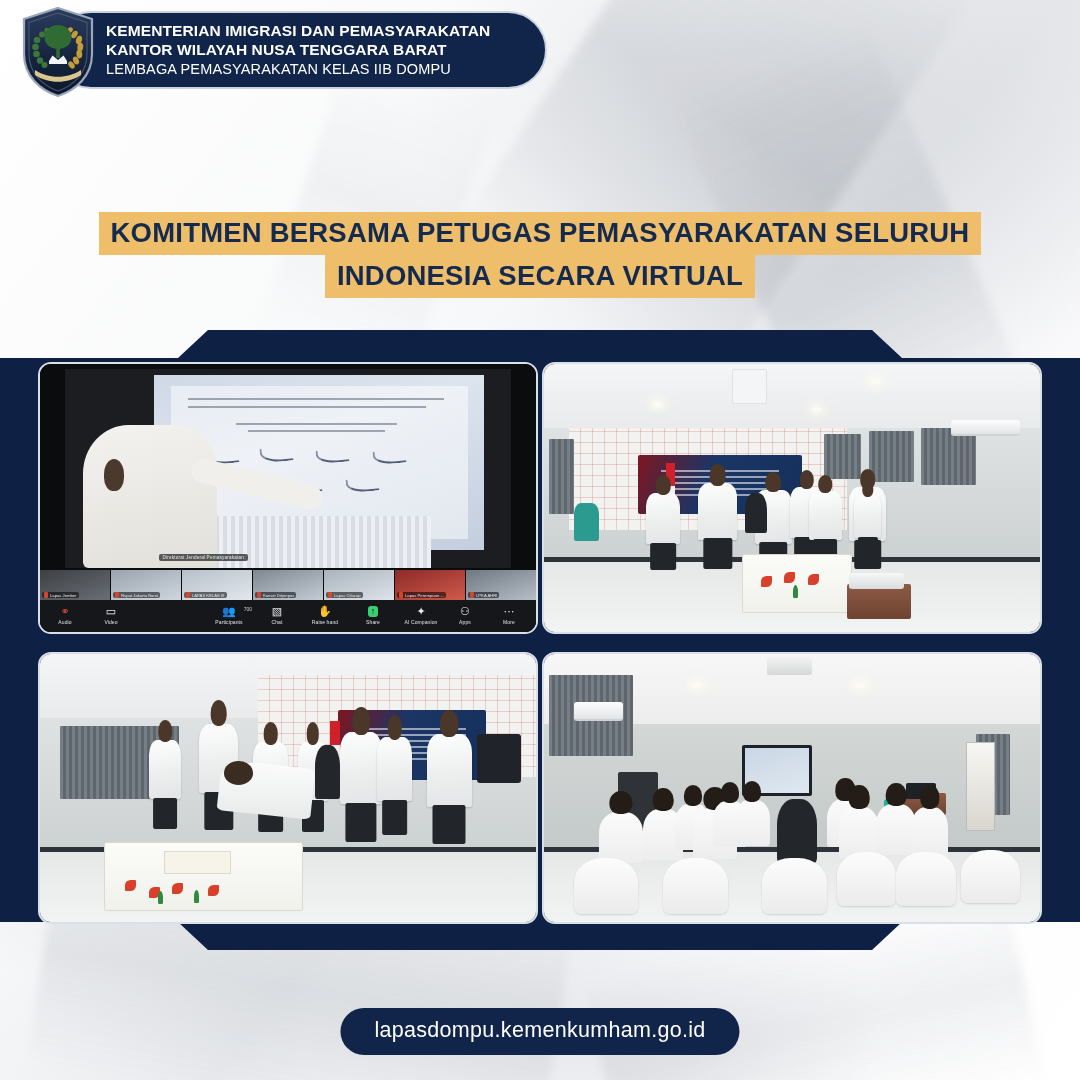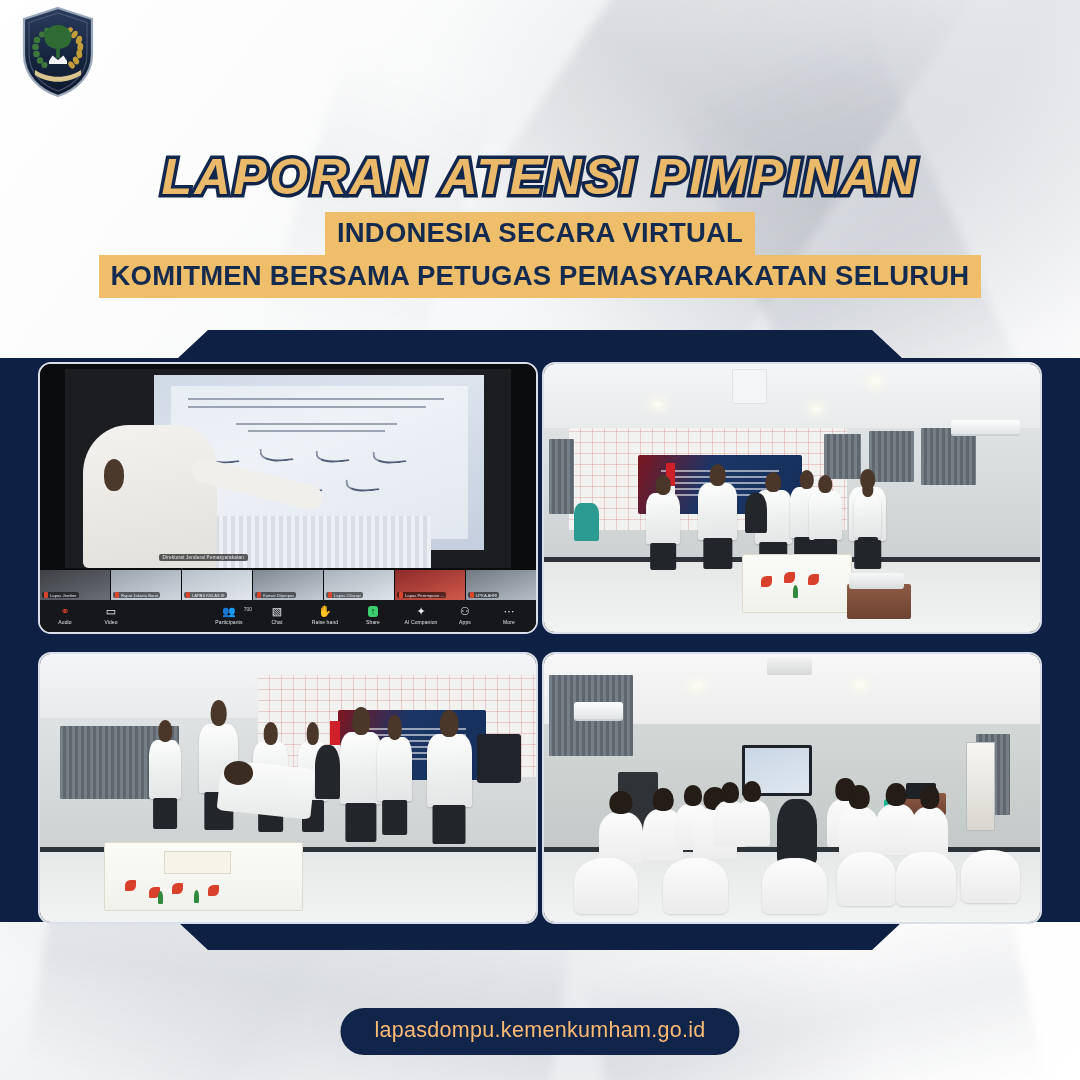--- a/index.html
+++ b/index.html
@@ -158,35 +158,42 @@
   .seatback { position:absolute; background:linear-gradient(180deg,#fcfcfc,#ebebeb);
               border-radius:44% 44% 12% 12%; box-shadow:0 1px 2px rgba(0,0,0,.14); }
   .attendee { position:absolute; background:linear-gradient(180deg,#fbfbfb,#ededed);
               border-radius:40% 40% 8% 8%; }
   .attendee::before { content:""; position:absolute; left:50%; top:-42%; width:52%; height:46%;
               transform:translateX(-50%); background:#241c16; border-radius:50% 50% 40% 40%; }
   .doorway { position:absolute; background:linear-gradient(180deg,#f7f6f2,#d9d6cf); border:1px solid #b9bdbf; }
 
   
   .footer { position:absolute; left:50%; top:1008px; transform:translateX(-50%); z-index:6;
-            background:#11254a; color:#fdba74; border-radius:24px;
+            background:#11254a; color:#ffffff; border-radius:24px;
             padding:10px 34px 12px 34px; font-size:21.5px; letter-spacing:.3px; white-space:nowrap; }
 </style>
 </head>
 <body>
 
 <div id="poster">
 
   <div class="crease cr1"></div>
   <div class="crease cr2"></div>
   <div class="crease cr3"></div>
   <div class="crease cr4"></div>
   <div class="crease cr5"></div>
 
   <div class="header">
+    <div class="hdr-bar">
+      <div class="hdr-text">
+        <div class="hdr-l1">KEMENTERIAN IMIGRASI DAN PEMASYARAKATAN</div>
+        <div class="hdr-l2">KANTOR WILAYAH NUSA TENGGARA BARAT</div>
+        <div class="hdr-l3">LEMBAGA PEMASYARAKATAN KELAS IIB DOMPU</div>
+      </div>
+    </div>
 
     <div class="logo">
       <svg class="shield-svg" viewBox="0 0 80 92" xmlns="http://www.w3.org/2000/svg">
         <defs>
           <linearGradient id="shg" x1="0" y1="0" x2="0" y2="1">
             <stop offset="0%" stop-color="#2b3c5e"></stop>
               <stop offset="55%" stop-color="#16253f"></stop>
             <stop offset="100%" stop-color="#0d182b"></stop>
           </linearGradient>
         </defs>
@@ -217,25 +224,24 @@
         <rect x="38.2" y="41" width="3.6" height="11" fill="#2f6b33"></rect>
 
         <path d="M31 55 L34.5 49.5 L40 54 L45.5 49.5 L49 55 Z" fill="#f2f4f7"></path>
         <rect x="31" y="55" width="18" height="3" fill="#f2f4f7"></rect>
 
         <path d="M17 64 C30 73 50 73 63 64 L63 69 C50 78 30 78 17 69 Z" fill="#d9c78f"></path>
       </svg>
     </div>
   </div>
 
-  <div class="main-title">LAPORAN ATENSI PIMPINAN</div>
 
   <div class="sub-wrap">
+    <div class="sub-line">KOMITMEN BERSAMA PETUGAS PEMASYARAKATAN SELURUH</div>
     <div class="sub-line">INDONESIA SECARA VIRTUAL</div>
-    <div class="sub-line">KOMITMEN BERSAMA PETUGAS PEMASYARAKATAN SELURUH</div>
   </div>
 
   <div class="navy"></div>
 
   <div class="grid">
 
     <div class="cell">
       <div class="zoom-app">
         <div class="zm-stage">
           <div class="zm-screen">

